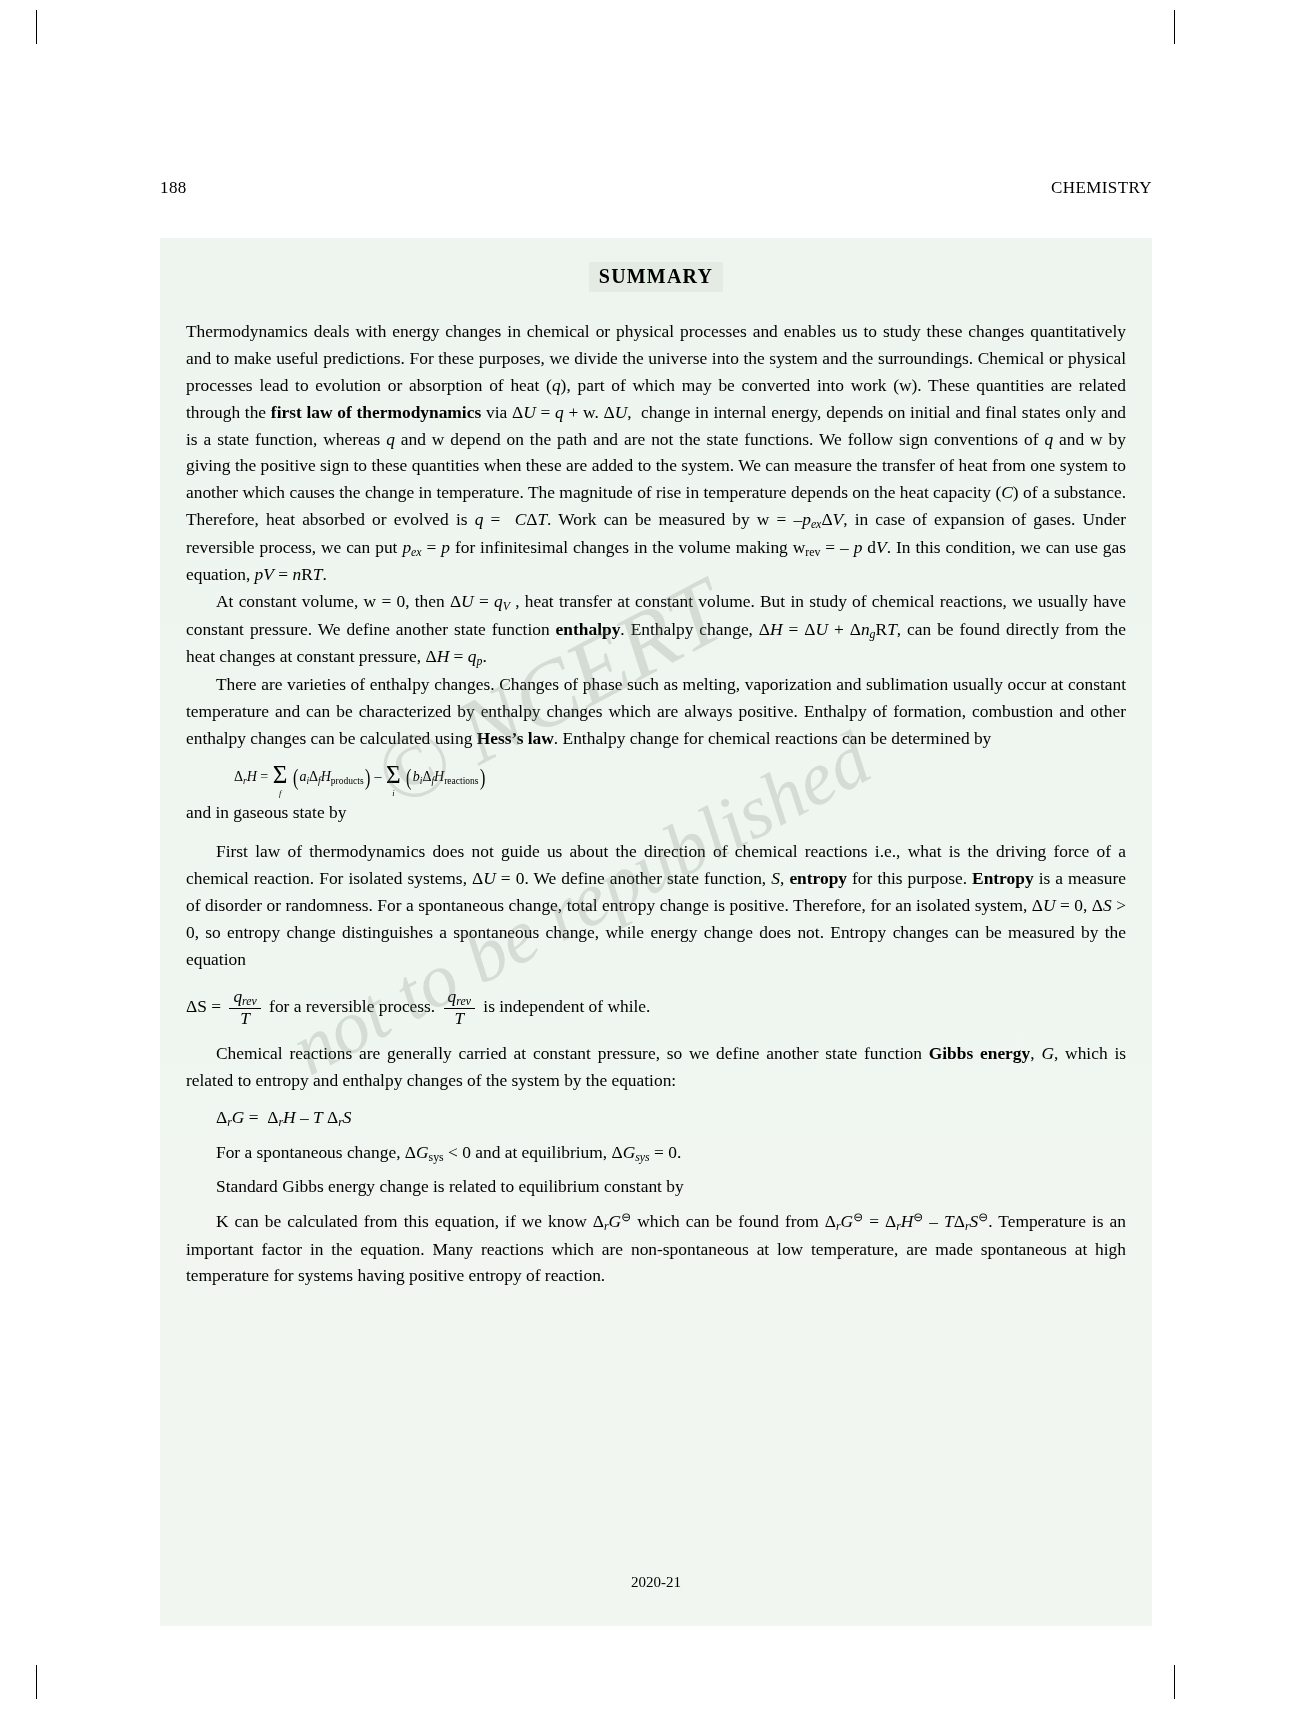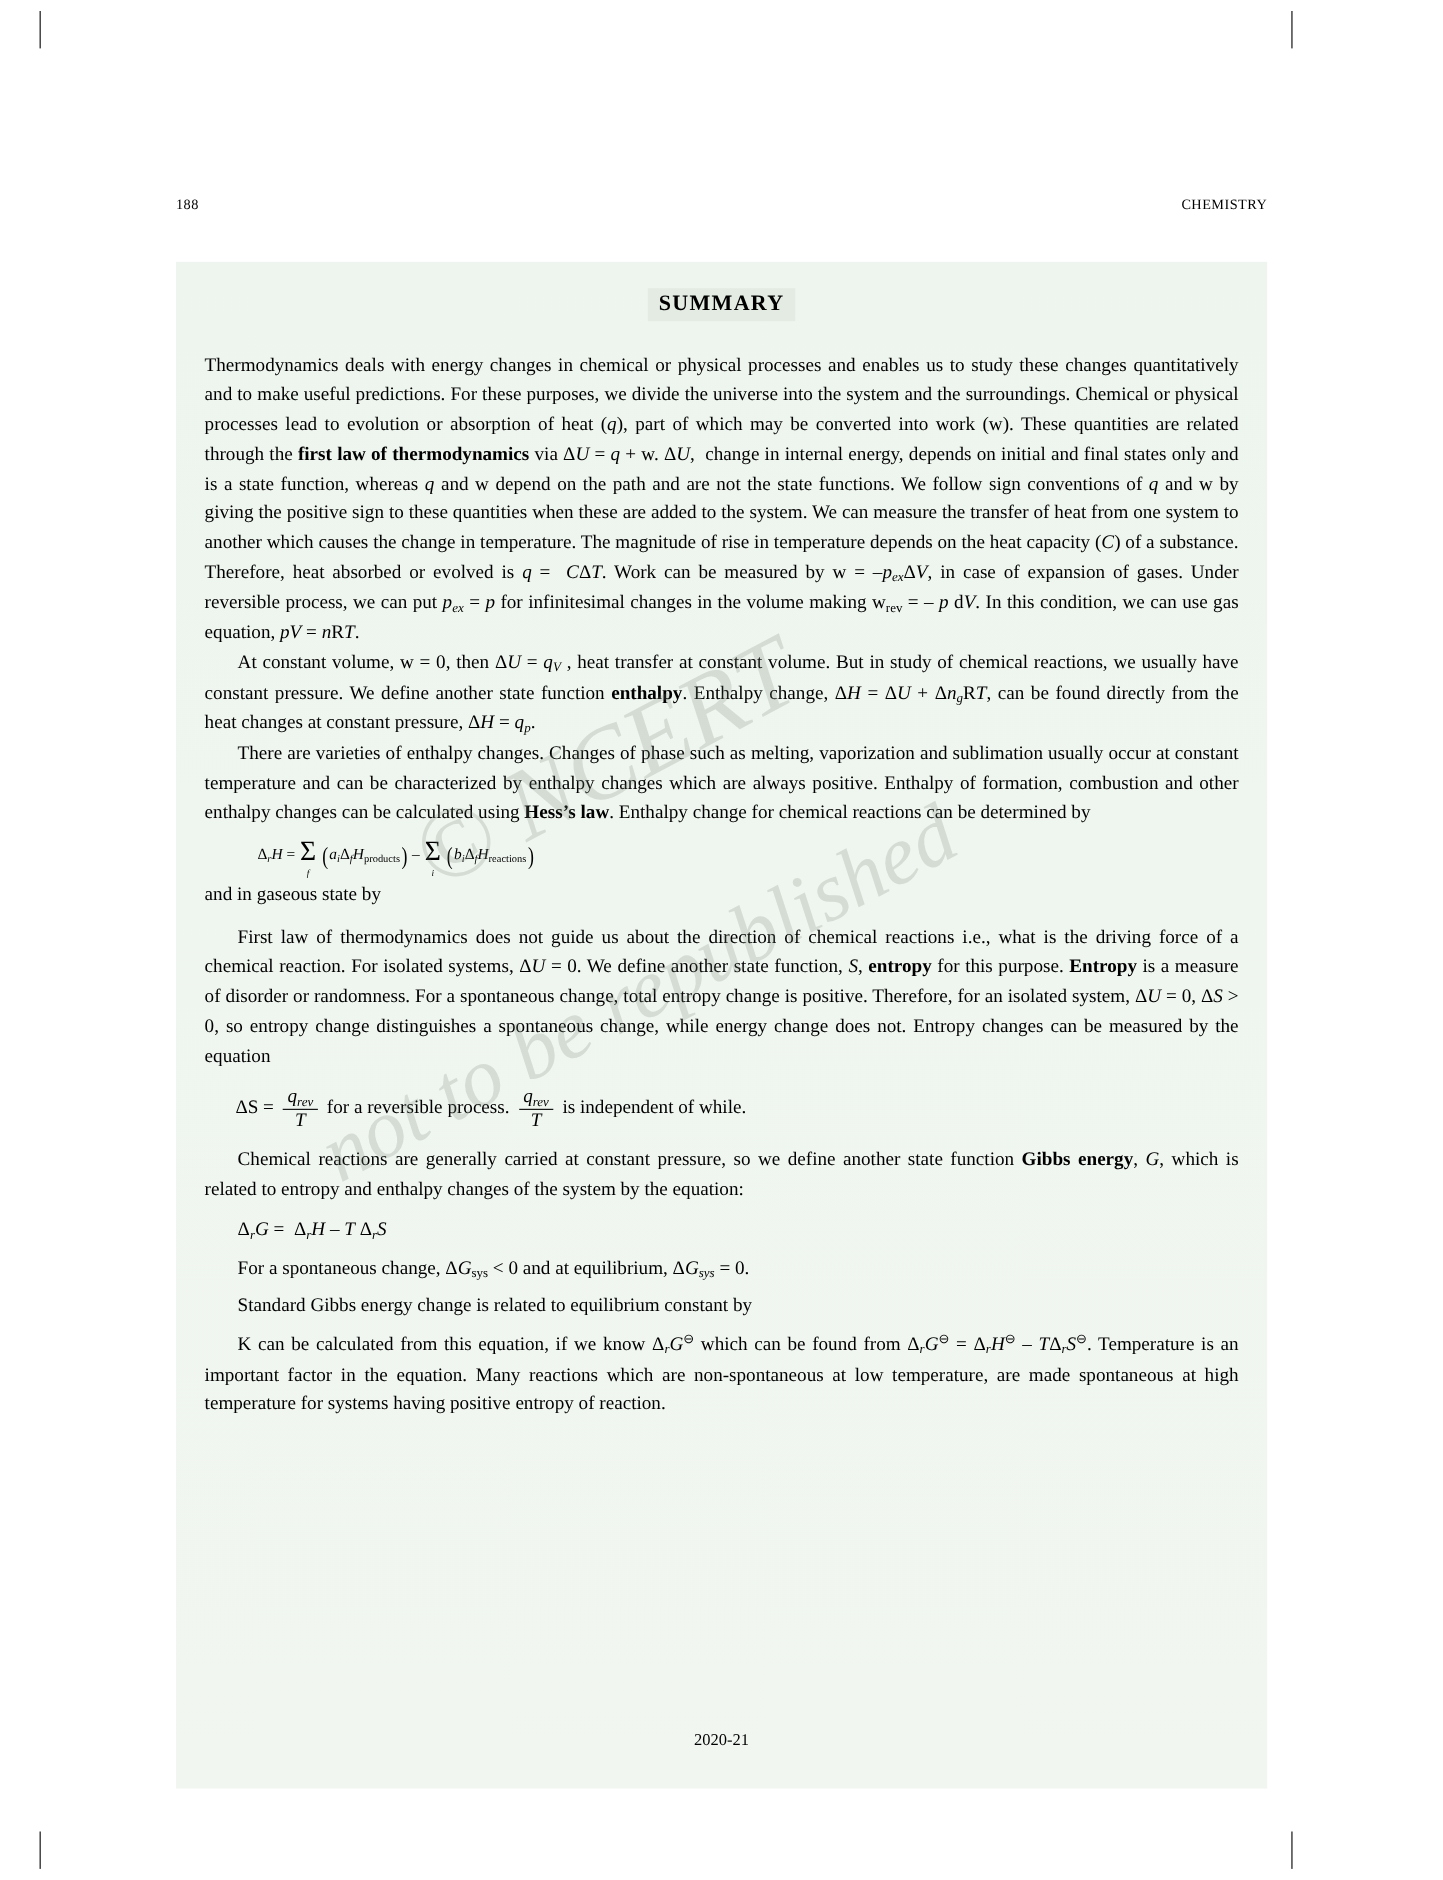--- a/index.html
+++ b/index.html
@@ -23,21 +23,21 @@
   }
   .crop.v { width: 1px; height: 34px; }
 
   .page-header {
     position: absolute;
     top: 178px;
     left: 160px;
     right: 160px;
     display: flex;
     justify-content: space-between;
-    font-size: 13px;
+    font-size: 17px;
     letter-spacing: 0.4px;
   }
 
   .summary-panel {
     position: absolute;
     top: 238px;
     left: 160px;
     width: 992px;
     height: 1388px;
     background: linear-gradient(180deg, #eef4ee 0%, #eff5ef 40%, #f1f6f1 100%);
@@ -219,21 +219,21 @@
 
     <p class="para" style="margin-top:12px;">
       First law of thermodynamics does not guide us about the direction of chemical reactions
       i.e., what is the driving force of a chemical reaction. For isolated systems,
       Δ<i>U</i> = 0. We define another state function, <i>S</i>, <b>entropy</b> for this purpose. <b>Entropy</b> is a measure of
       disorder or randomness. For a spontaneous change, total entropy change is positive. Therefore,
       for an isolated system, Δ<i>U</i> = 0, Δ<i>S</i> &gt; 0, so entropy change distinguishes a spontaneous change,
       while energy change does not. Entropy changes can be measured by the equation
     </p>
 
-    <div class="inline-flow" style="margin-top:14px;margin-left:28px;">
+    <div class="inline-flow" style="margin-top:14px;">
       <span>ΔS =</span>
       <span class="frac">
         <span class="num"><i>q</i><sub>rev</sub></span>
         <span class="den">T</span>
       </span>
       <span>for a reversible process.</span>
       <span class="frac">
         <span class="num"><i>q</i><sub>rev</sub></span>
         <span class="den">T</span>
       </span>

